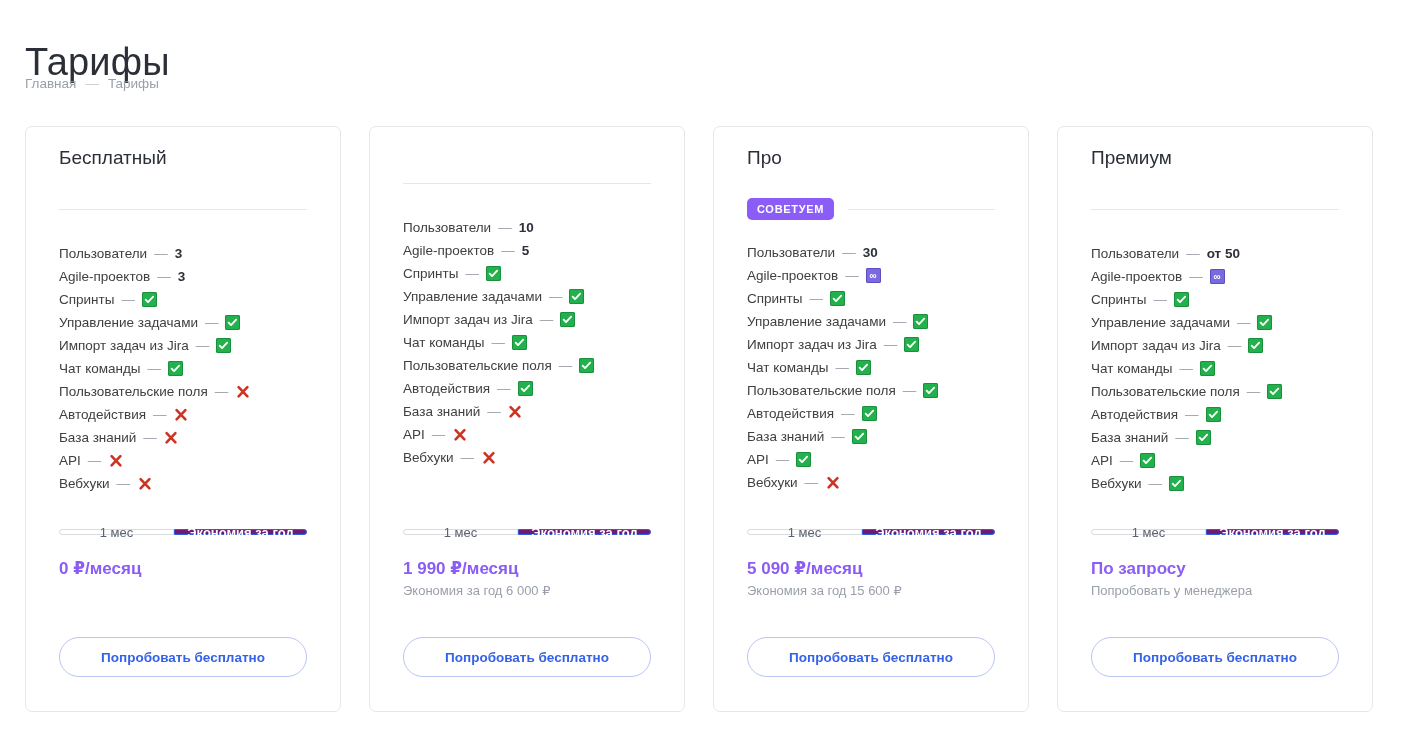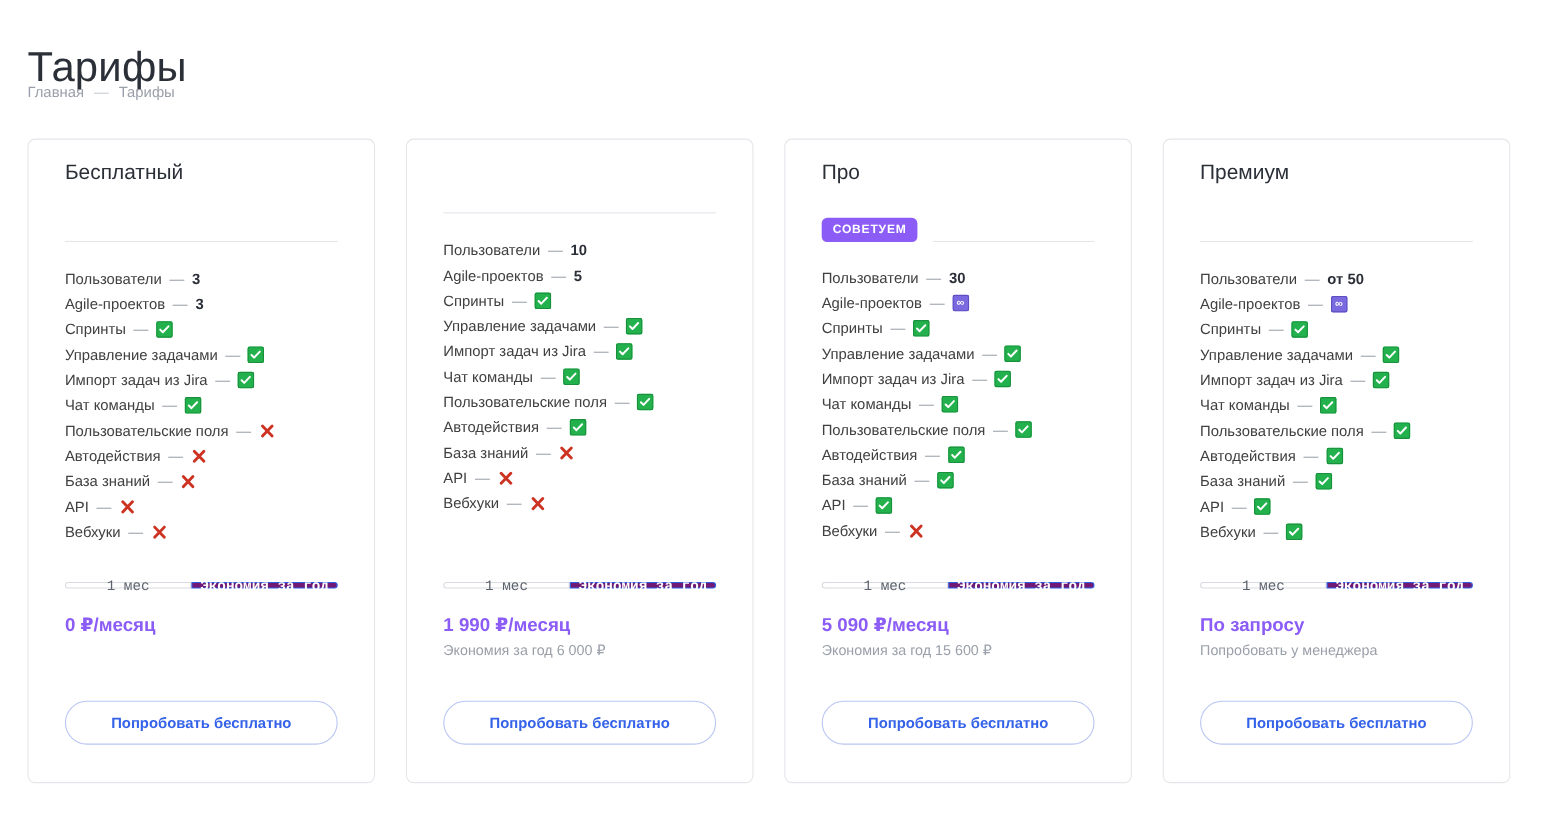--- a/index.html
+++ b/index.html
@@ -71,21 +71,21 @@
     line-height: 26px;
     font-weight: 400;
     color: #2b2f38;
     margin: 0;
     height: 26px;
   }
 
   
   .divider-row {
     display: flex;
-    align-items: flex-end;
+    align-items: center;
     gap: 14px;
     height: 22px;
     margin-top: 27px;
   }
   .badge {
     display: inline-flex;
     align-items: center;
     height: 22px;
     padding: 0 10px;
     border-radius: 5px;
@@ -167,21 +167,21 @@
   .period-toggle {
     display: flex;
     align-items: stretch;
     height: 30px;
     margin-bottom: 22px;
   }
   .period-btn {
     display: inline-flex;
     align-items: center;
     justify-content: center;
-    font-family: Liberation Mono, monospace;
+    font-family: Liberation Sans, sans-serif;
     font-size: 13px;
     cursor: pointer;
     white-space: nowrap;
     border: 1px solid #d8dbe0;
     background: #ffffff;
     color: #5c636e;
     padding: 0 14px;
     min-width: 115px;
     border-radius: 3px 0 0 3px;
     margin-top: 24px;

